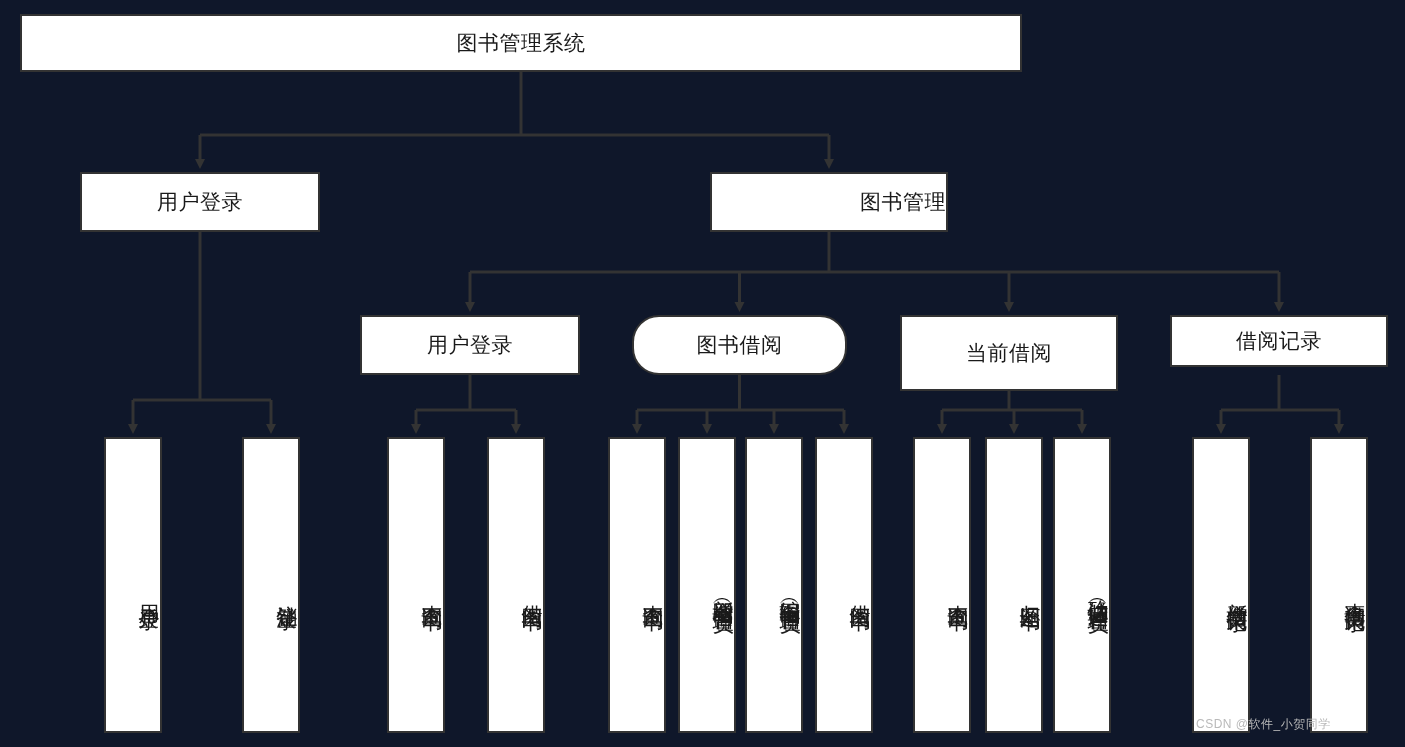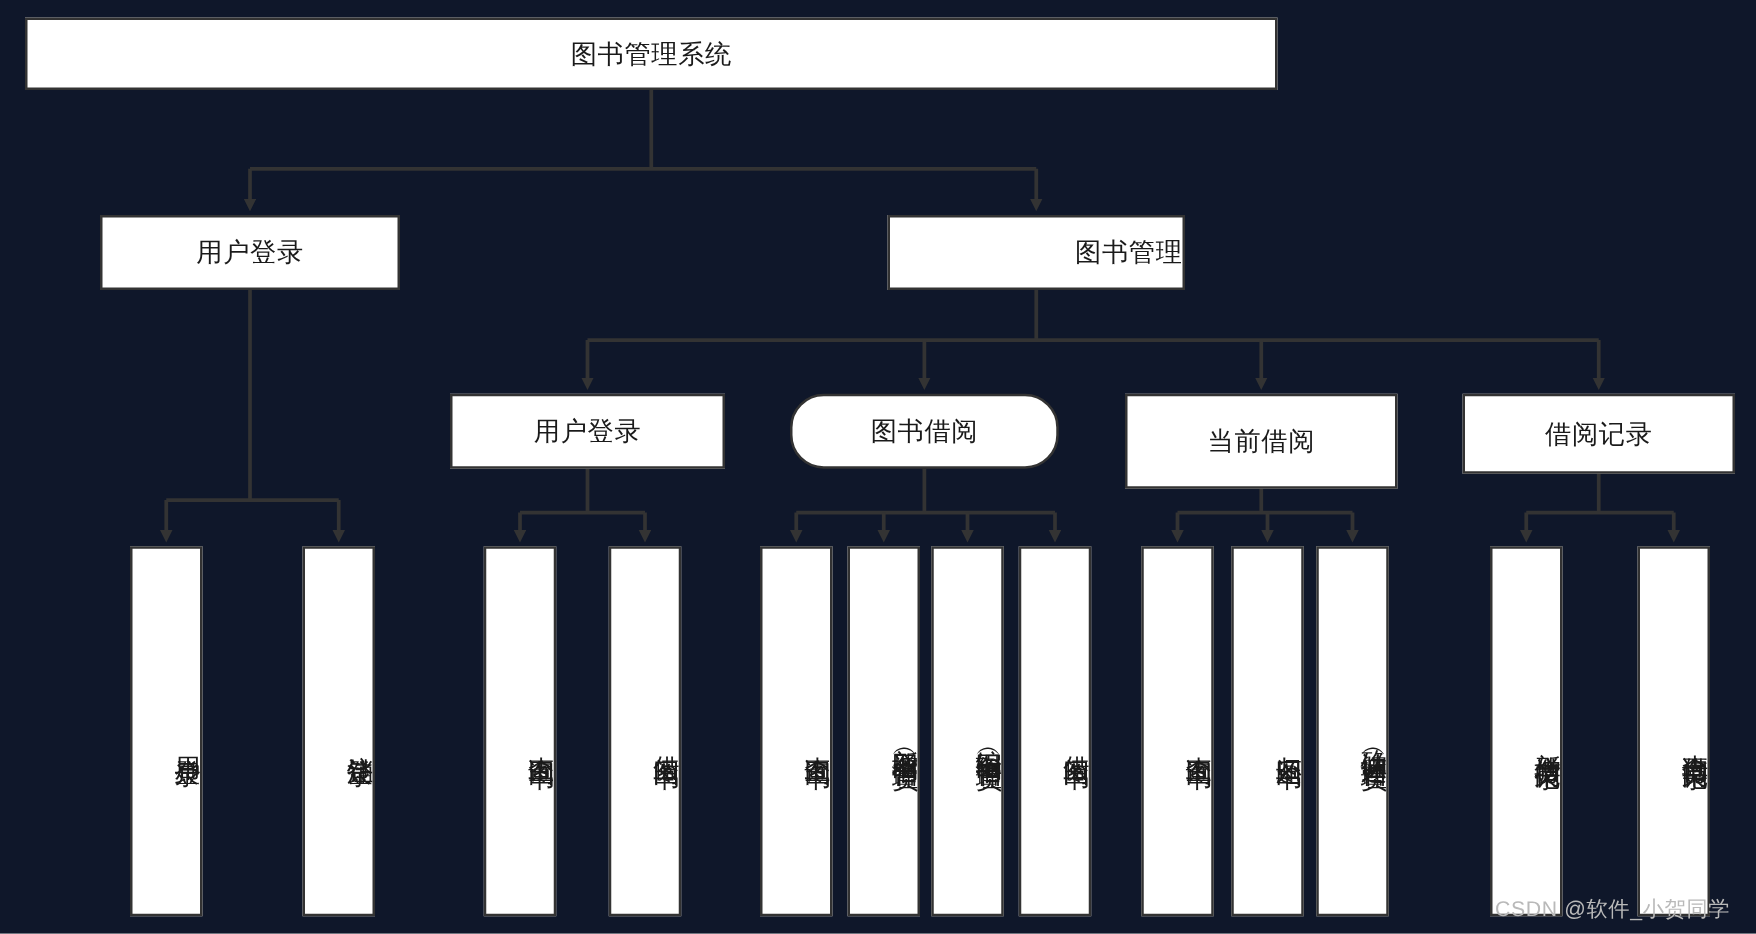--- a/index.html
+++ b/index.html
@@ -51,21 +51,21 @@
     line-height: 1.05;
   }
   .node.vert .vtext {
     writing-mode: vertical-rl;
     text-orientation: upright;
     display: block;
   }
   #watermark {
     position: absolute;
     color: #b9b9b9;
-    font-size: 17px;
+    font-size: 12px;
     white-space: nowrap;
     letter-spacing: 0.5px;
   }
 </style>
 </head>
 <body>
 
 <div id="canvas">
 
   <svg class="wires" viewBox="0 0 1405 747" xmlns="http://www.w3.org/2000/svg">
@@ -123,21 +123,21 @@
       </div>
       <div class="node horiz" style="left: 360px; top: 315px; width: 220px; height: 60px;">
         <span>用户登录</span>
       </div>
       <div class="node horiz" style="left: 632px; top: 315px; width: 215px; height: 60px; border-radius: 27px;">
         <span>图书借阅</span>
       </div>
       <div class="node horiz" style="left: 900px; top: 315px; width: 218px; height: 76px;">
         <span>当前借阅</span>
       </div>
-      <div class="node horiz" style="left: 1170px; top: 315px; width: 218px; height: 64px;">
+      <div class="node horiz" style="left: 1170px; top: 315px; width: 218px; height: 52px;">
         <span>借阅记录</span>
       </div>
       <div class="node vert" style="left: 104px; top: 437px; width: 58px; height: 296px;">
         <span class="vtext">用户登录</span>
       </div>
       <div class="node vert" style="left: 242px; top: 437px; width: 58px; height: 296px;">
         <span class="vtext">注销登录</span>
       </div>
       <div class="node vert" style="left: 387px; top: 437px; width: 58px; height: 296px;">
         <span class="vtext">查询图书</span>

